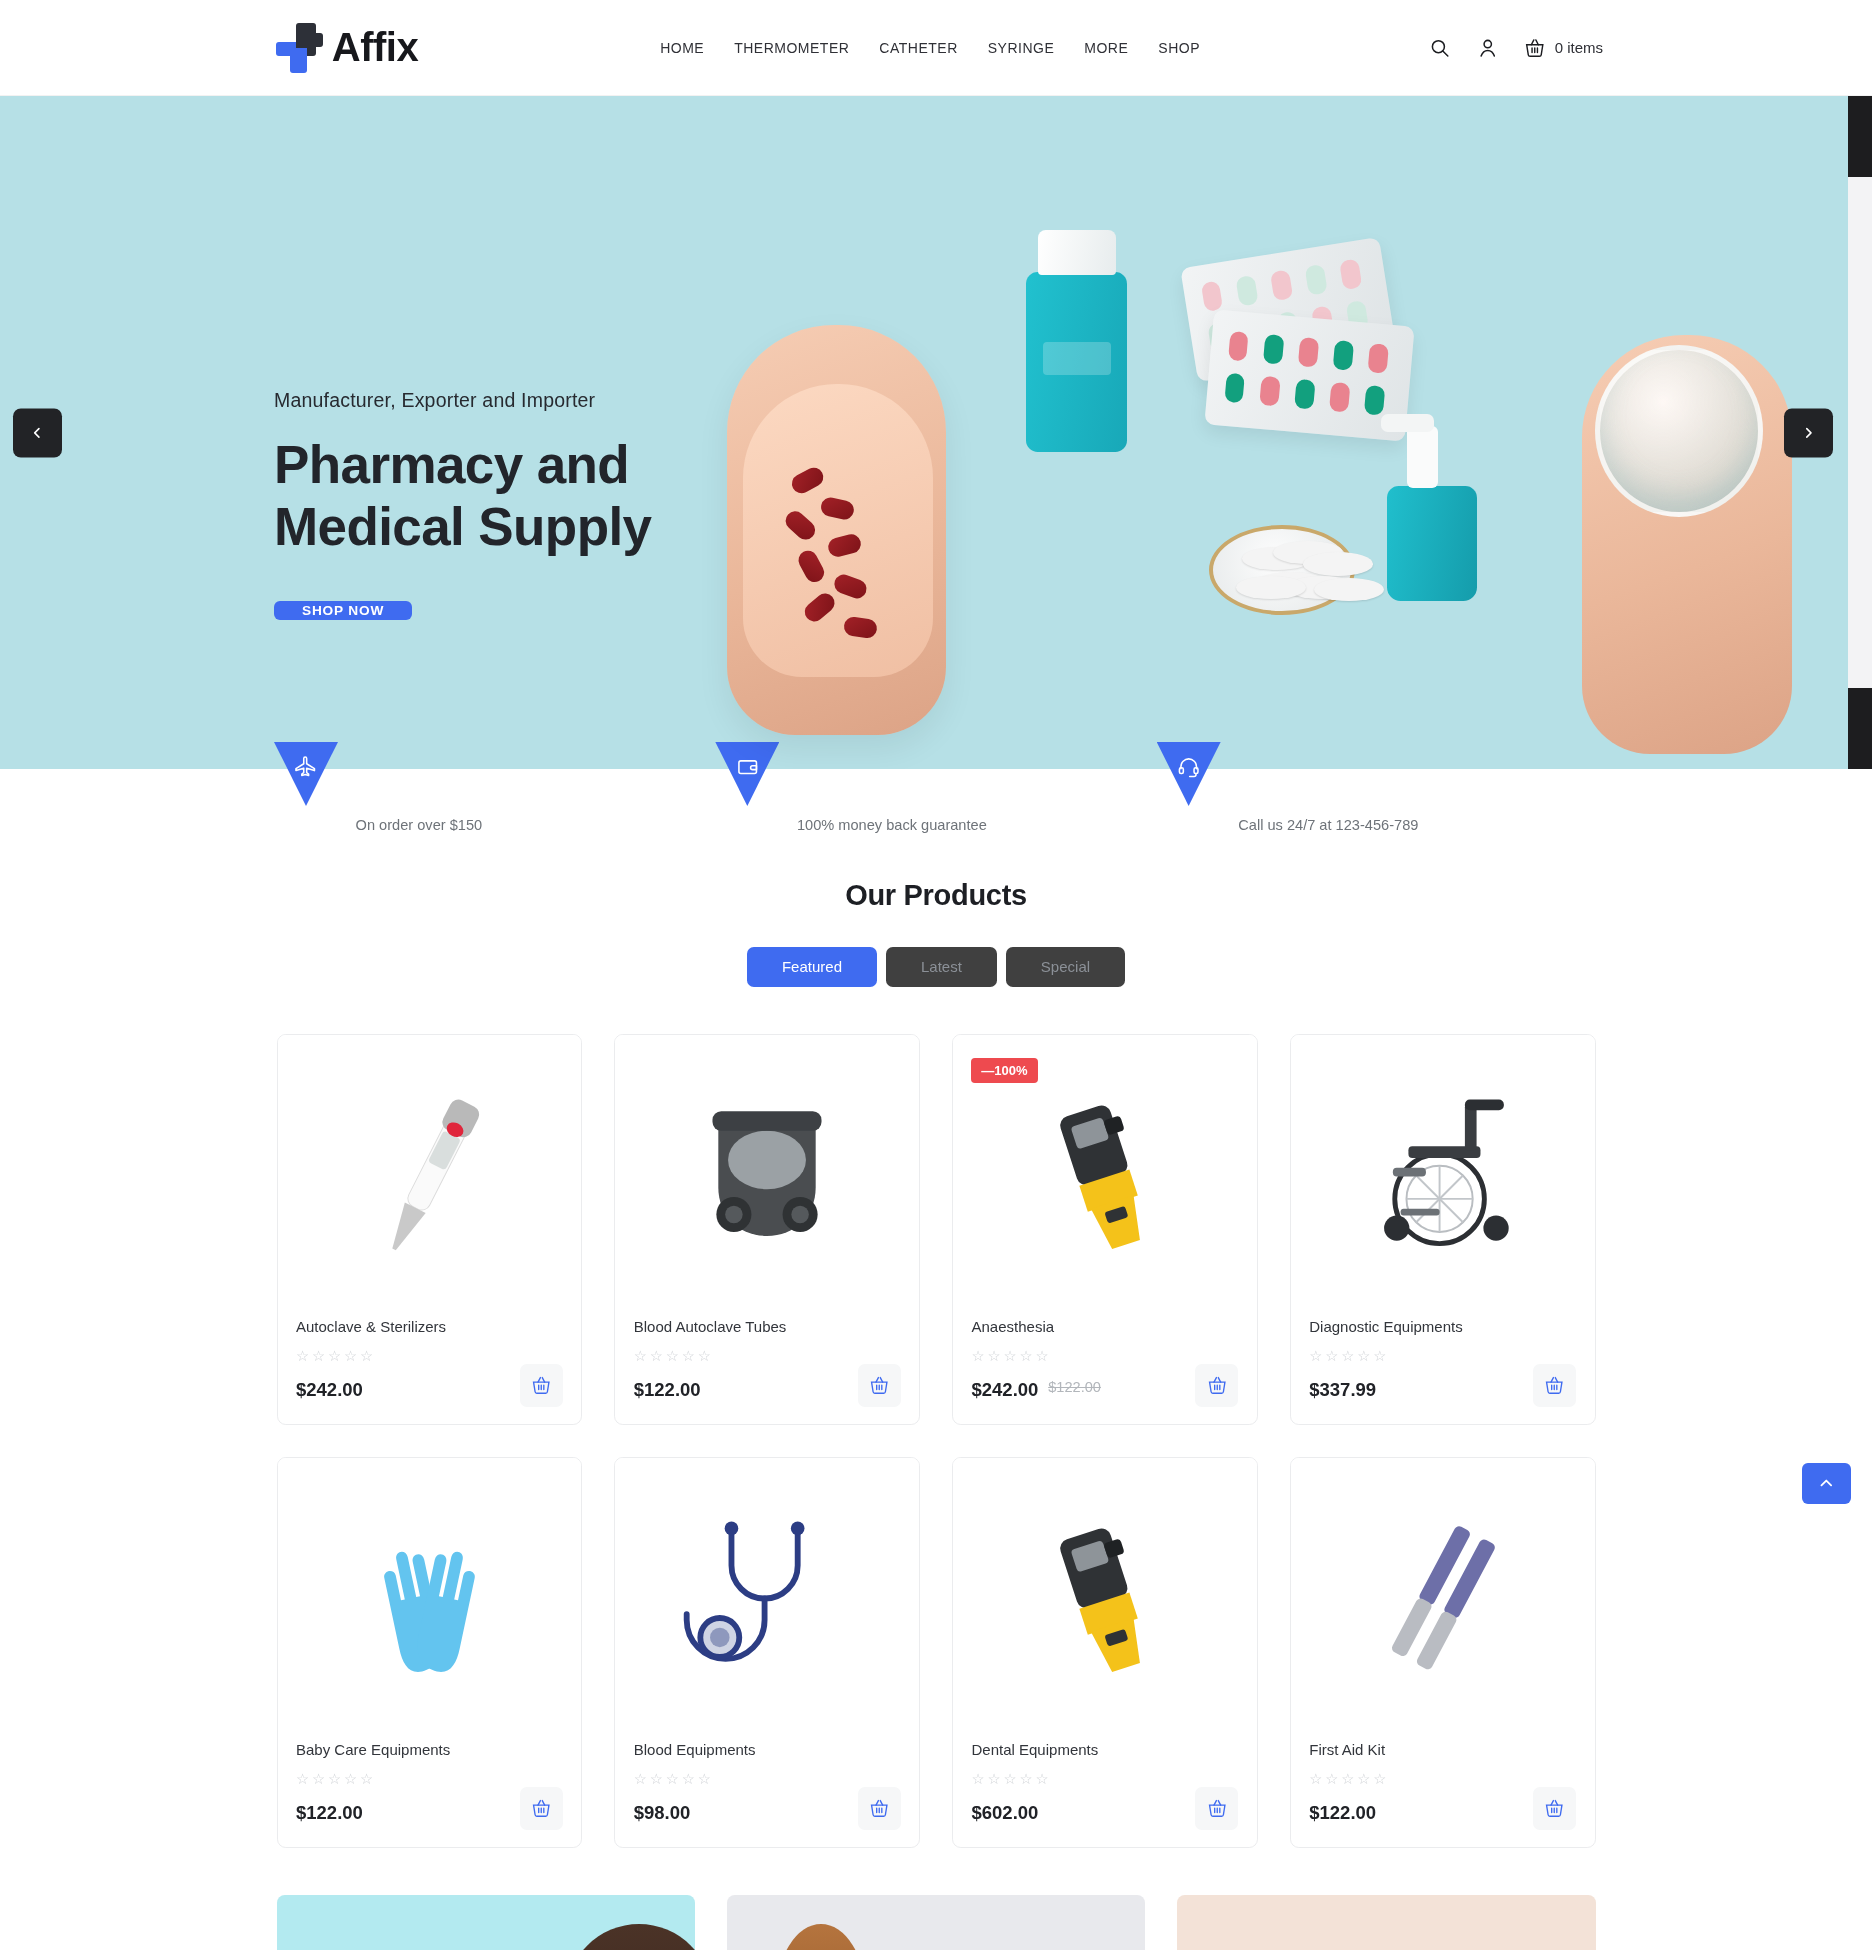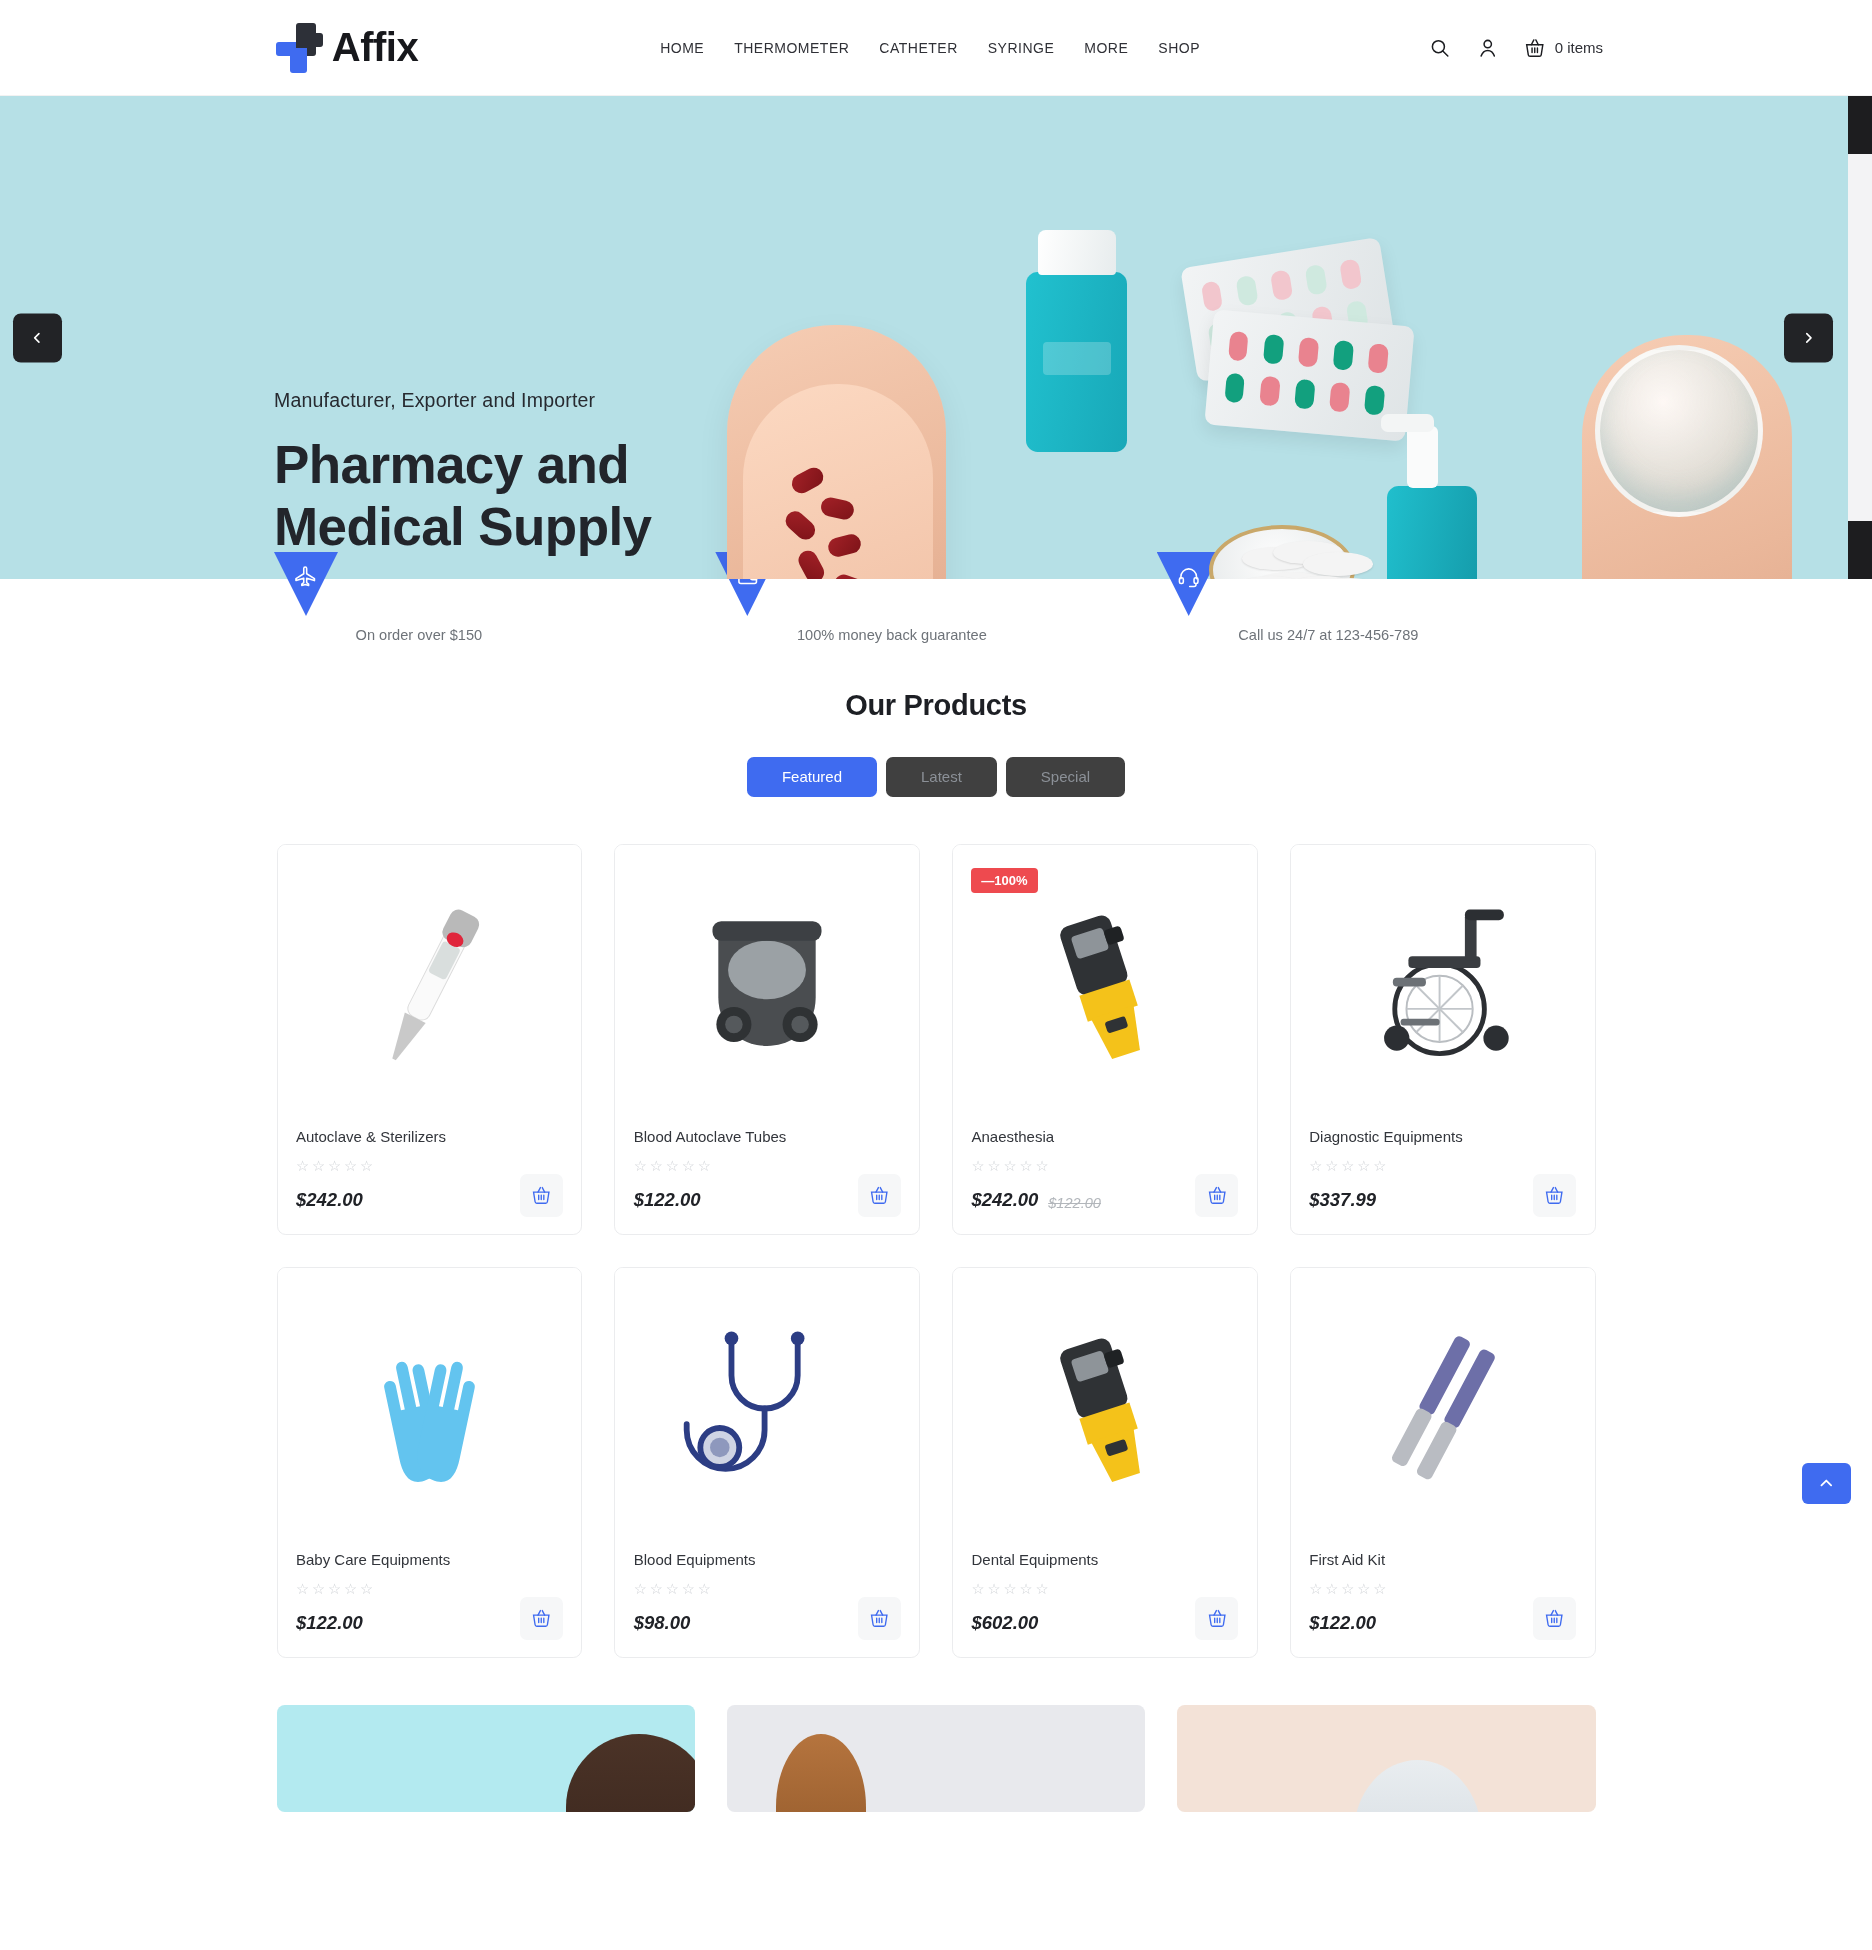--- a/index.html
+++ b/index.html
@@ -81,21 +81,21 @@
     align-items: center;
     gap: 26px;
   }
   .hdr-icon { cursor: pointer; display: flex; align-items: center; }
   .cart-group { display: flex; align-items: center; gap: 8.8px; cursor: pointer; }
   .cart-count { font-size: 15px; color: #2f3036; }
 
   
   .hero {
     position: relative;
-    height: 483px;
+    height: 673px;
     background: #b6e0e6;
     overflow: hidden;
   }
   .hero-img-layer {
     position: absolute;
     inset: 0;
     right: 24.4px;
     background: #b6e0e6;
   }
   
@@ -331,21 +331,21 @@
     z-index: 3;
   }
   .card-body { padding: 0 18.5px 23.4px 18.5px; position: relative; }
   .card-name {
     font-size: 15px;
     color: #32353b;
     margin-bottom: 13.7px;
   }
   .stars { display: flex; gap: 2.9px; margin-bottom: 15.6px; }
   .star { color: #cfd2d6; font-size: 14.6px; line-height: 1; }
-  .price-row { display: flex; align-items: flex-end; gap: 9.8px; font-style: italic; }
+  .price-row { display: flex; align-items: flex-start; gap: 9.8px; }
   .price {
     font-size: 18.5px;
     font-weight: 700;
     color: #202227;
   }
   .price-old {
     font-size: 14.6px;
     color: #b2b6bb;
     text-decoration: line-through;
   }

